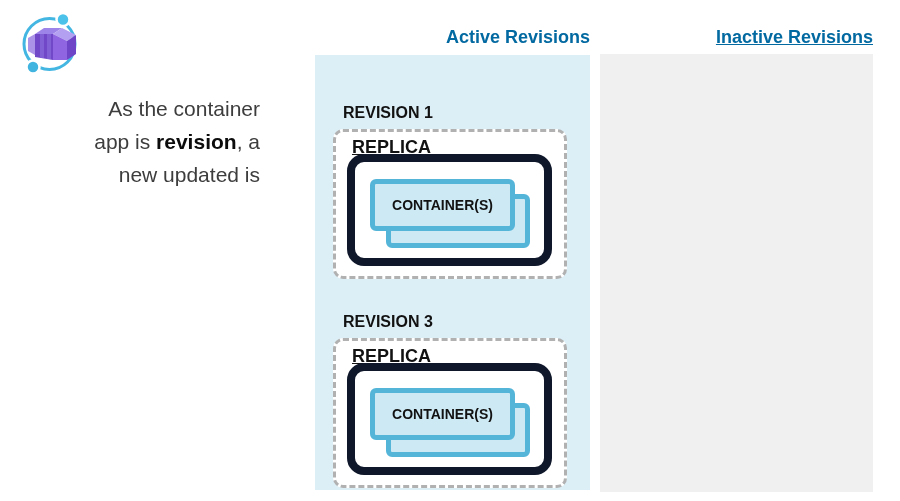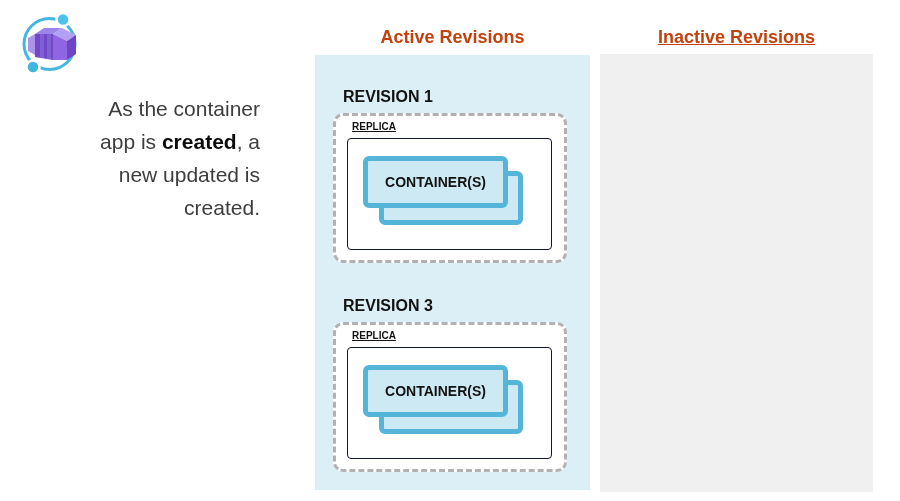--- a/index.html
+++ b/index.html
@@ -20,59 +20,59 @@
     position: absolute; top: 92px; left: 30px; width: 230px;
     text-align: right;
     font-size: 21px; line-height: 33px;
     color: #3d3d3d; font-weight: 400;
   }
   .intro b { font-weight: 700; color: #0c0c0c; }
 
   
   .col-title {
     position: absolute; top: 27px; height: 26px;
-    font-size: 18px; font-weight: 700; color: #c2410c;
-    text-align: center;
+    font-size: 18px; font-weight: 700; color: #0369a1;
+    text-align: right;
   }
   .active-title   { left: 315px; width: 275px; }
   .inactive-title { left: 600px; width: 273px; text-decoration: underline; }
 
   
   .panel { position: absolute; }
   .active-panel   { left: 315px; top: 55px; width: 275px; height: 435px; background: #dceef6; }
   .inactive-panel { left: 600px; top: 54px; width: 273px; height: 438px; background: #f0f0f0; }
 
   
   .revision { position: absolute; left: 0; width: 100%; }
   .rev1 { top: 33px; }
   .rev2 { top: 242px; }
   .rev-label {
-    margin: 0 0 6px 28px;
+    margin: 16px 0 6px 28px;
     height: 19px;
     font-size: 16px; font-weight: 700; color: #121212;
   }
   .rev-box {
     margin-left: 18px;
     width: 234px; height: 150px;
     box-sizing: border-box;
     border: 3px dashed #b1b1b1;
     border-radius: 10px;
     background: #ffffff;
     position: relative;
   }
   .replica-label {
     position: absolute; top: 5px; left: 16px;
-    font-size: 10px; font-weight: 700; color: #121212; text-decoration: underline;
+    font-size: 18px; font-weight: 700; color: #121212; text-decoration: underline;
   }
   .replica-box {
     position: absolute; left: 11px; top: 22px;
     width: 205px; height: 112px;
     box-sizing: border-box;
-    border: 1px solid #0f172a;
-    border-radius: 4px;
+    border: 8px solid #0f172a;
+    border-radius: 17px;
     background: #ffffff;
   }
   .container-box {
     position: absolute;
     box-sizing: border-box;
     border: 5px solid #55b5d9;
     border-radius: 6px;
     background: #cde9f4;
   }
   .container-back  { left: 31px; top: 32px; width: 144px; height: 54px; }
@@ -99,23 +99,22 @@
     <polygon points="34,20 43,14 57,21 48,27" fill="#b3a0f0"></polygon>
     <polygon points="48,27 57,21 57,40 48,46" fill="#6f45c8"></polygon>
     <polygon points="34,20 48,27 48,46 34,46" fill="#8f65e2"></polygon>
 
     <circle cx="44" cy="5.5" r="6.5" fill="#4cc2ea" stroke="#ffffff" stroke-width="2.5"></circle>
     <circle cx="14" cy="53" r="6.5" fill="#42b4e0" stroke="#ffffff" stroke-width="2.5"></circle>
   </svg>
 
   <div class="intro">
     <div class="line"><span>As the container</span></div>
-    <div class="line"><span>app is </span><b>created</b><span>, a</span></div>
+    <div class="line"><span>app is </span><b>revision</b><span>, a</span></div>
     <div class="line"><span>new updated is</span></div>
-    <div class="line"><span>created.</span></div>
   </div>
 
   <div class="col-title active-title">Active Revisions</div>
   <div class="col-title inactive-title">Inactive Revisions</div>
 
   <div class="panel active-panel">
 
     <div class="revision rev1">
       <div class="rev-label">REVISION 1</div>
       <div class="rev-box">

